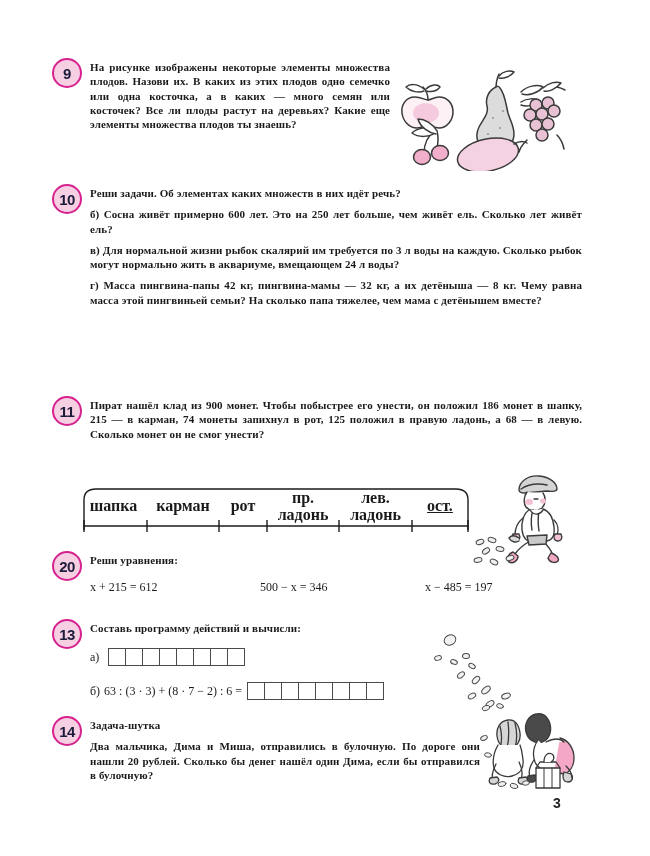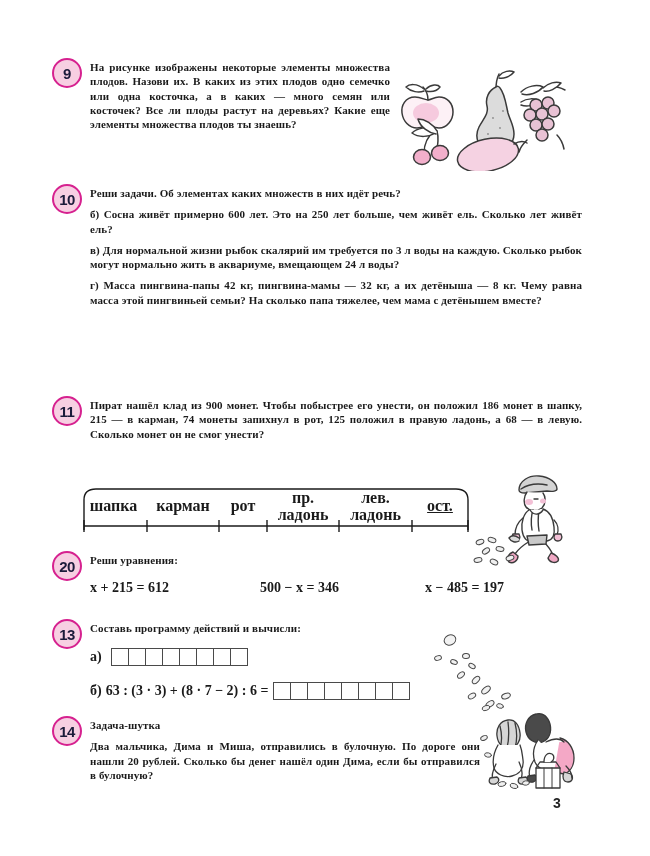--- a/index.html
+++ b/index.html
@@ -60,22 +60,22 @@
     letter-spacing: 0.1px;
   }
   .body p { margin: 0 0 7px 0; }
   .body p:last-child { margin-bottom: 0; }
   .subhead { font-weight: bold; margin-bottom: 2px; }
 
   
   .eqrow {
     position: absolute;
     display: flex;
-    font-size: 14px;
-    font-weight: bold;
+    font-size: 12px;
+    font-weight: normal;
   }
   .eq { white-space: nowrap; }
 
   
   .boxrow { display: flex; align-items: center; }
   .boxes { display: flex; margin-left: 6px; }
   .cell {
     width: 18px;
     height: 18px;
     border: 1px solid #4a4a4a;

